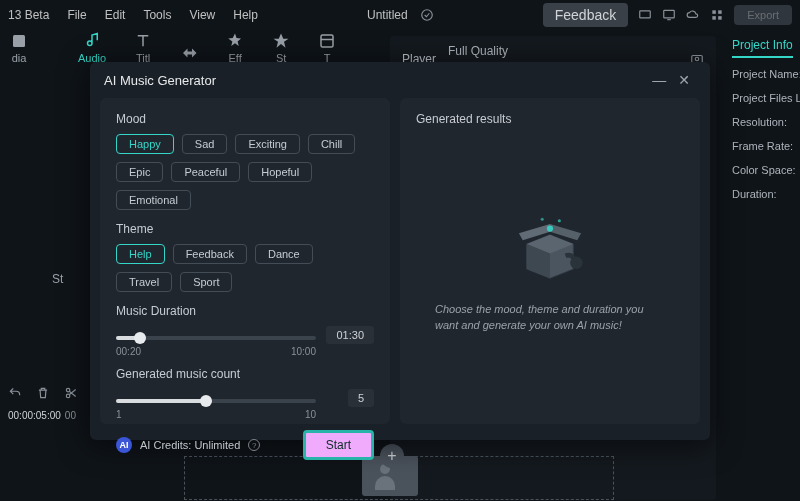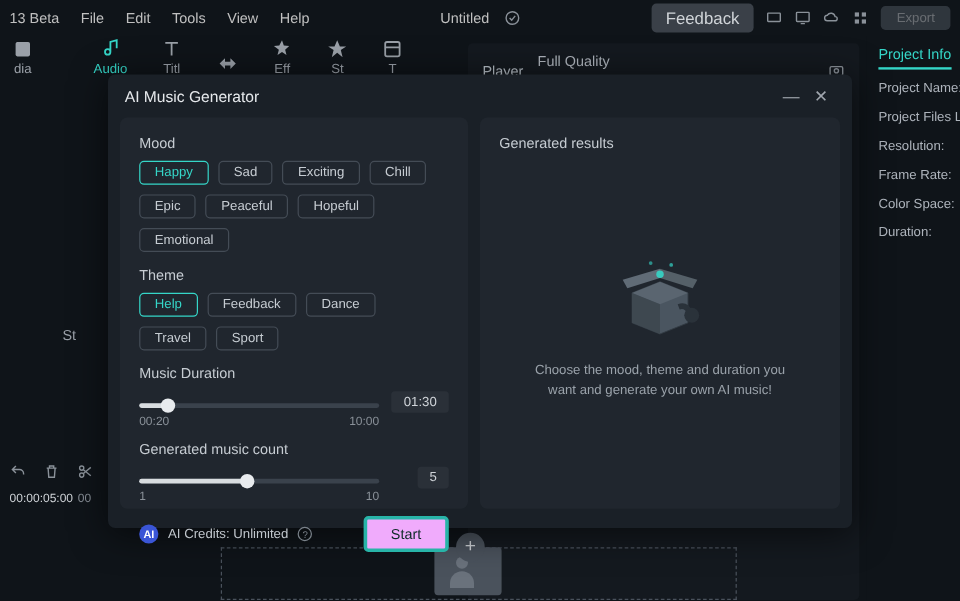--- a/index.html
+++ b/index.html
@@ -55,21 +55,21 @@
 .slider-ranges { display: flex; justify-content: space-between; font-size: 10px; color: #8a9199; margin-right: 58px; }
 
 .left-footer { margin-top: auto; display: flex; align-items: center; gap: 8px; }
 .ai-badge { width: 16px; height: 16px; background: #3a55d6; border-radius: 50%; display: flex; align-items: center; justify-content: center; color: #fff; font-size: 9px; font-weight: bold; }
 .credits-text { font-size: 11px; color: #c0c6cc; }
 .info-icon { width: 12px; height: 12px; border: 1px solid #7a828a; border-radius: 50%; display: inline-flex; align-items: center; justify-content: center; font-size: 8px; color: #7a828a; }
 .start-btn { margin-left: auto; background: #f0abfc; border: 3px solid #28b4a8; color: #0c2a26; font-size: 12px; padding: 5px 20px; border-radius: 4px; cursor: pointer; font-weight: 500; }
 
 .gen-title { color: #c6ccd2; font-size: 12px; margin-bottom: 10px; }
 .gen-center { flex: 1; display: flex; flex-direction: column; align-items: center; justify-content: center; gap: 18px; }
-.gen-text { color: #9aa2aa; font-size: 11px; text-align: center; line-height: 1.5; max-width: 230px; }
+.gen-text { color: #9aa2aa; font-size: 11px; text-align: left; line-height: 1.5; max-width: 230px; font-style: italic; }
 .box-illus { width: 80px; height: 70px; position: relative; }
 
 
 .timeline { position: absolute; left: 0; top: 380px; width: 90px; height: 120px; color: #8a9199; }
 .tl-tools { display: flex; gap: 14px; padding: 6px 8px; align-items: center; }
 .tl-tools svg { width: 14px; height: 14px; fill: #8a9199; }
 .tl-time { display: flex; gap: 4px; padding: 4px 8px; font-size: 10px; }
 .tl-time .a { color: #d0d4d8; }
 
 .drop-region { position: absolute; left: 184px; top: 456px; width: 430px; height: 44px; border: 1px dashed #4a525c; }

